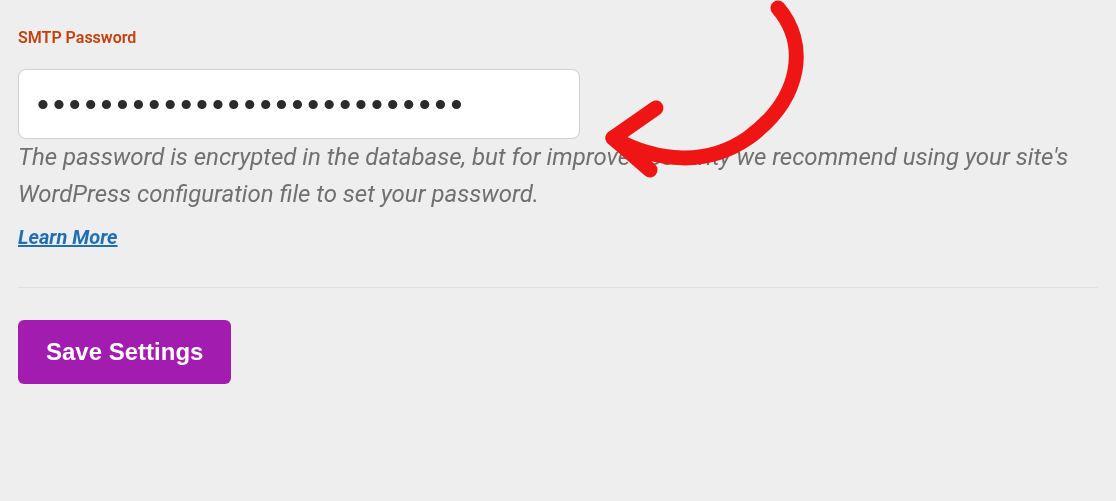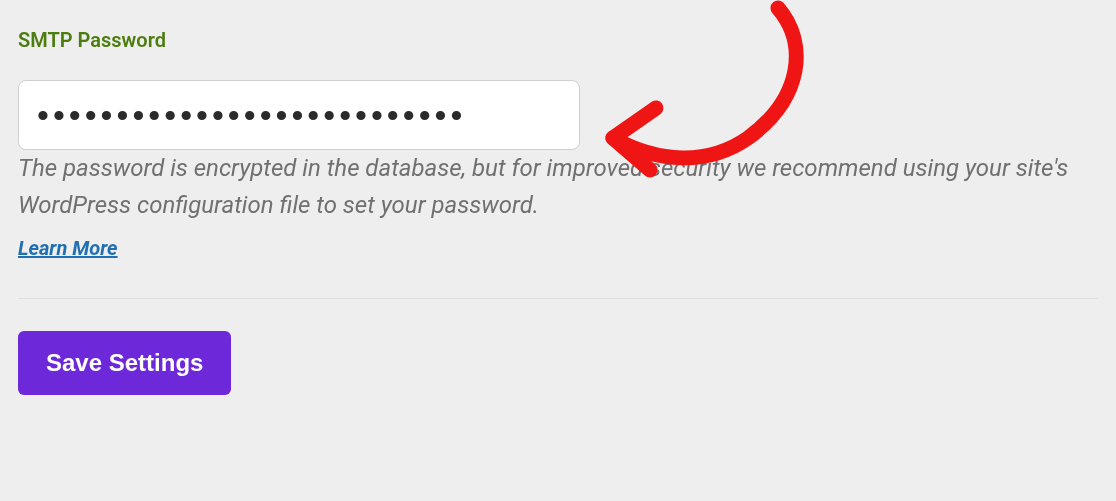--- a/index.html
+++ b/index.html
@@ -10,24 +10,24 @@
     body {
       font-family: -apple-system, BlinkMacSystemFont, "Segoe UI", Roboto, "Helvetica Neue", Arial, sans-serif;
       background: #eeeeee;
       width: 1116px;
       height: 501px;
       padding: 28px 18px 0 18px;
       position: relative;
       overflow: hidden;
     }
     .field-label {
-      font-size: 20px;
+      font-size: 16px;
       font-weight: 600;
-      color: #4d7c0f;
-      margin-bottom: 28px;
+      color: #c2410c;
+      margin-bottom: 22px;
       display: block;
     }
     .password-input {
       width: 562px;
       height: 70px;
       background: #ffffff;
       border: 1px solid #cfcfcf;
       border-radius: 8px;
       padding: 0 18px;
       font-size: 34px;
@@ -54,21 +54,21 @@
       cursor: pointer;
     }
     .divider {
       border: none;
       border-top: 1px solid #e1e1e1;
       margin-top: 38px;
       margin-bottom: 0;
     }
     .save-btn {
       margin-top: 32px;
-      background: #6d28d9;
+      background: #a21caf;
       color: #ffffff;
       border: none;
       border-radius: 6px;
       padding: 18px 28px;
       font-size: 24px;
       font-weight: 700;
       cursor: pointer;
     }
     .arrow-annotation {
       position: absolute;

